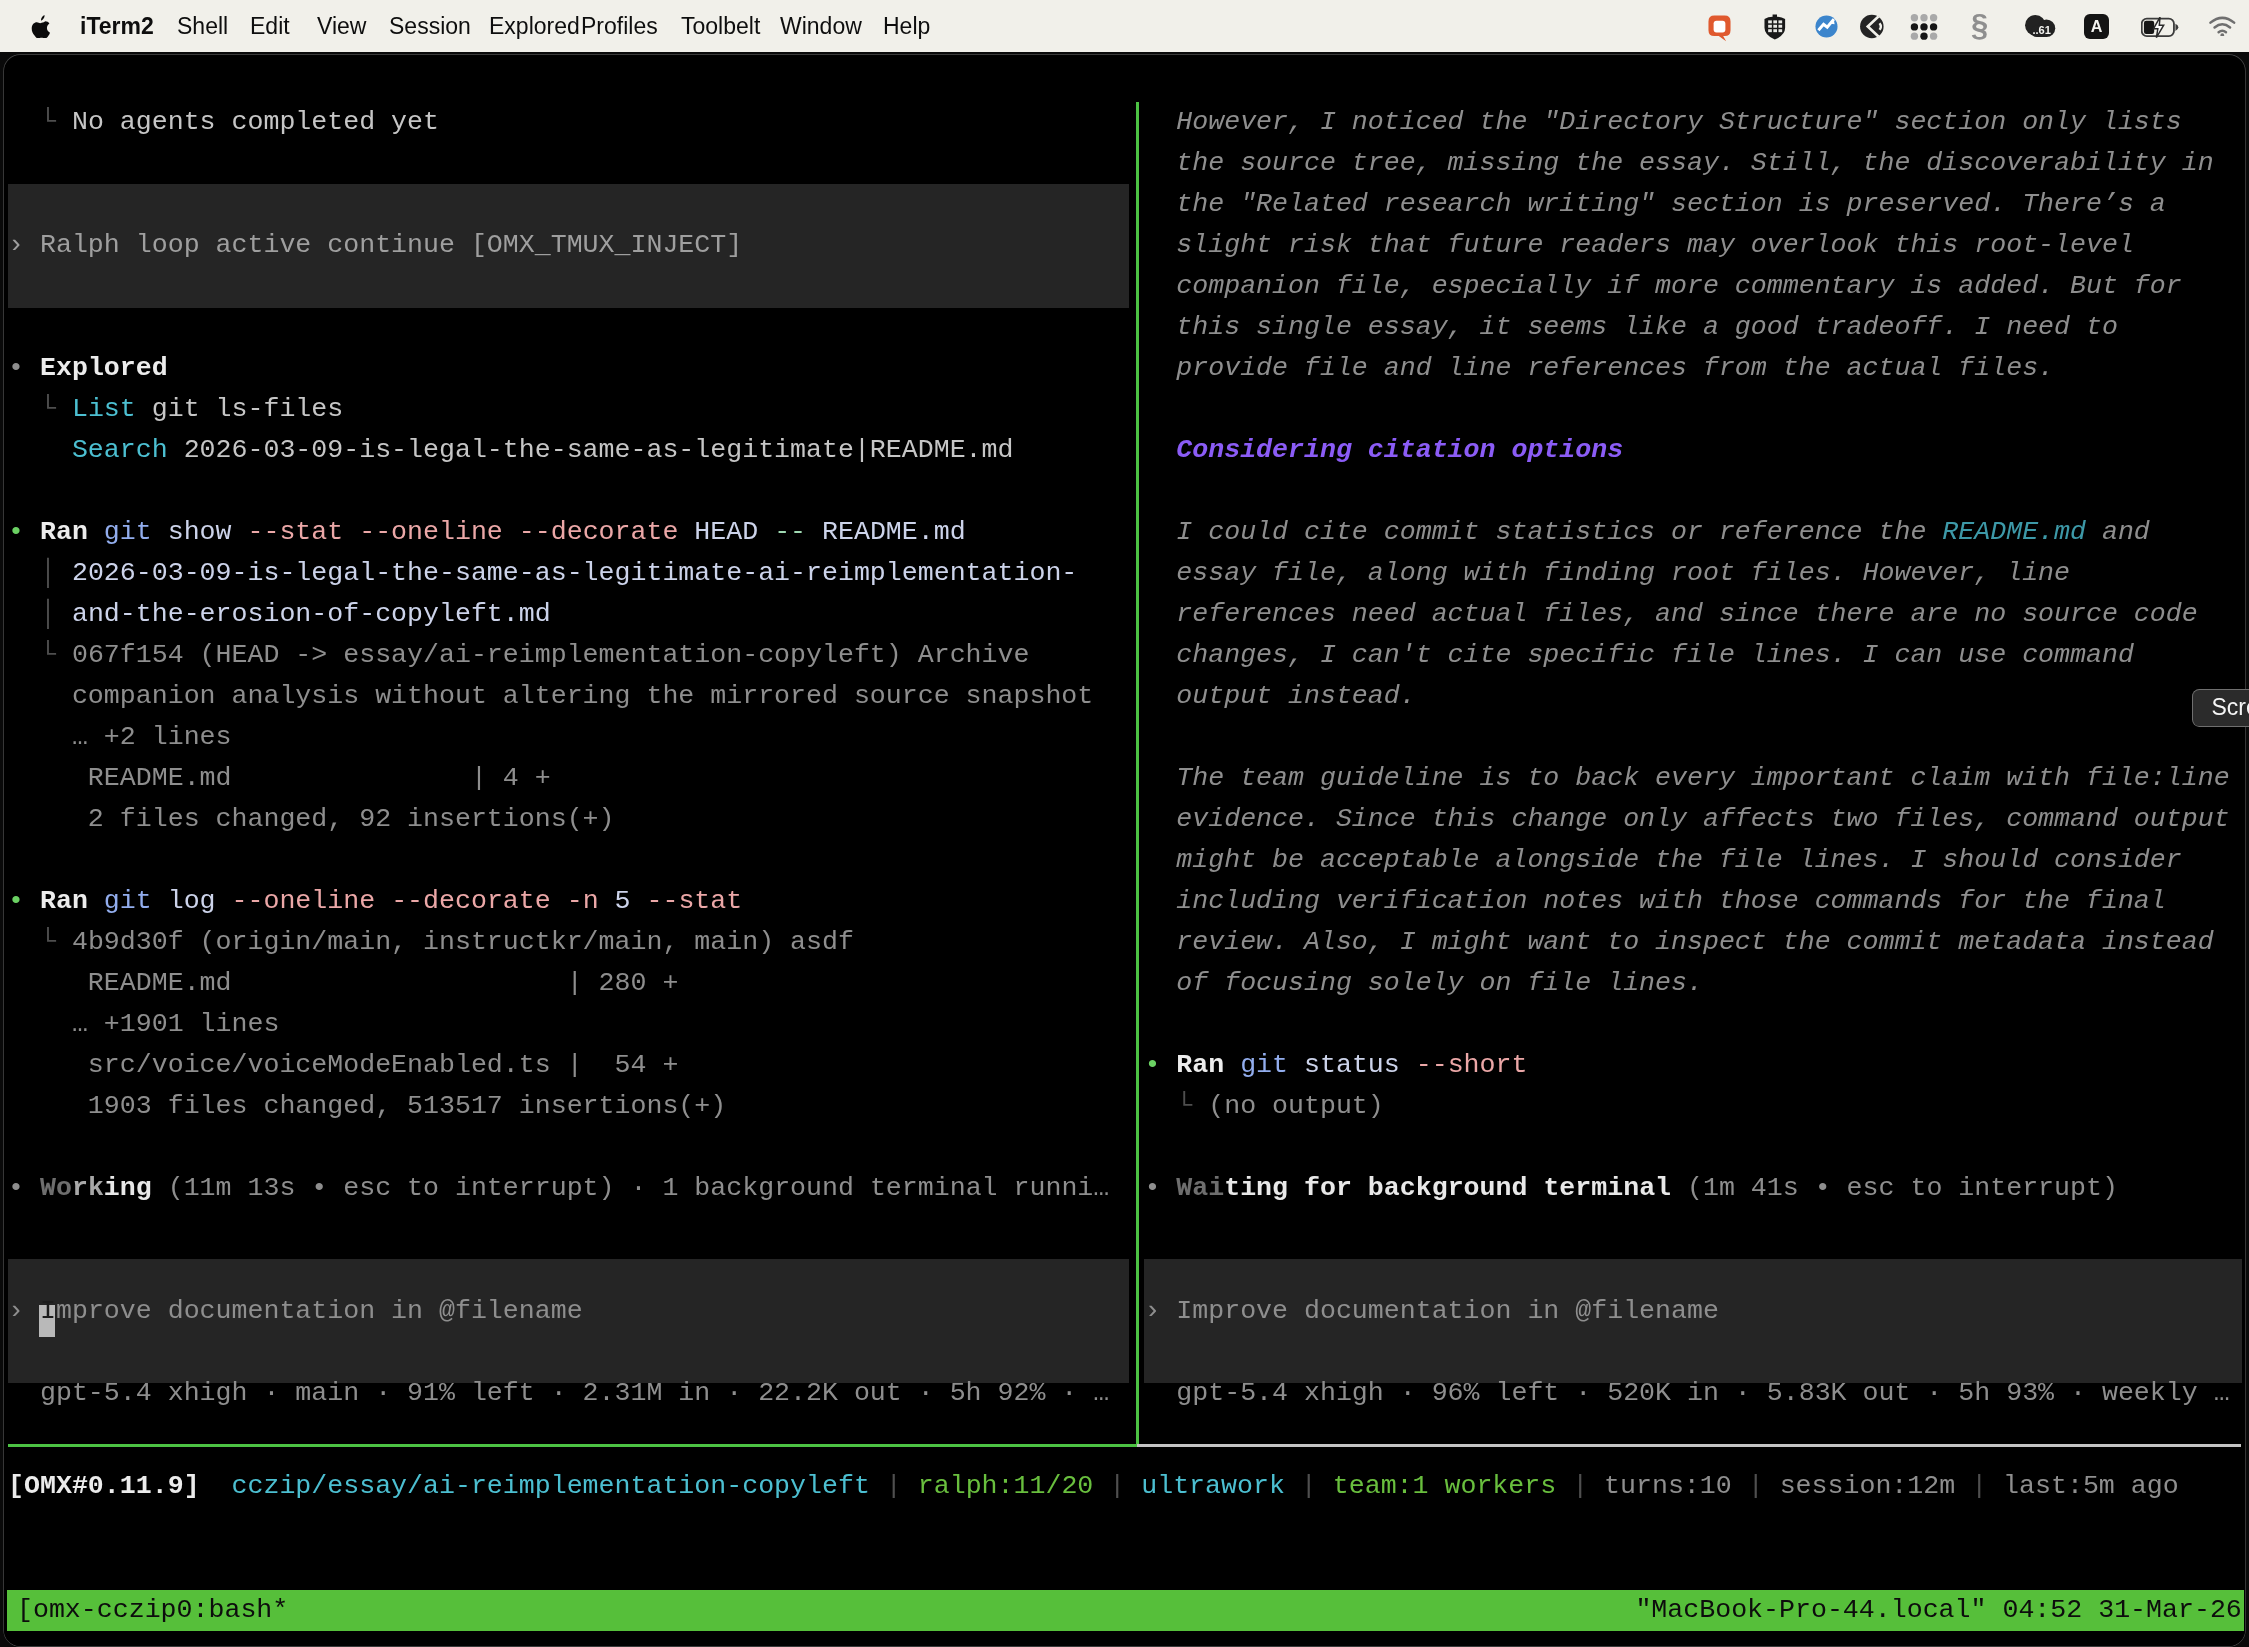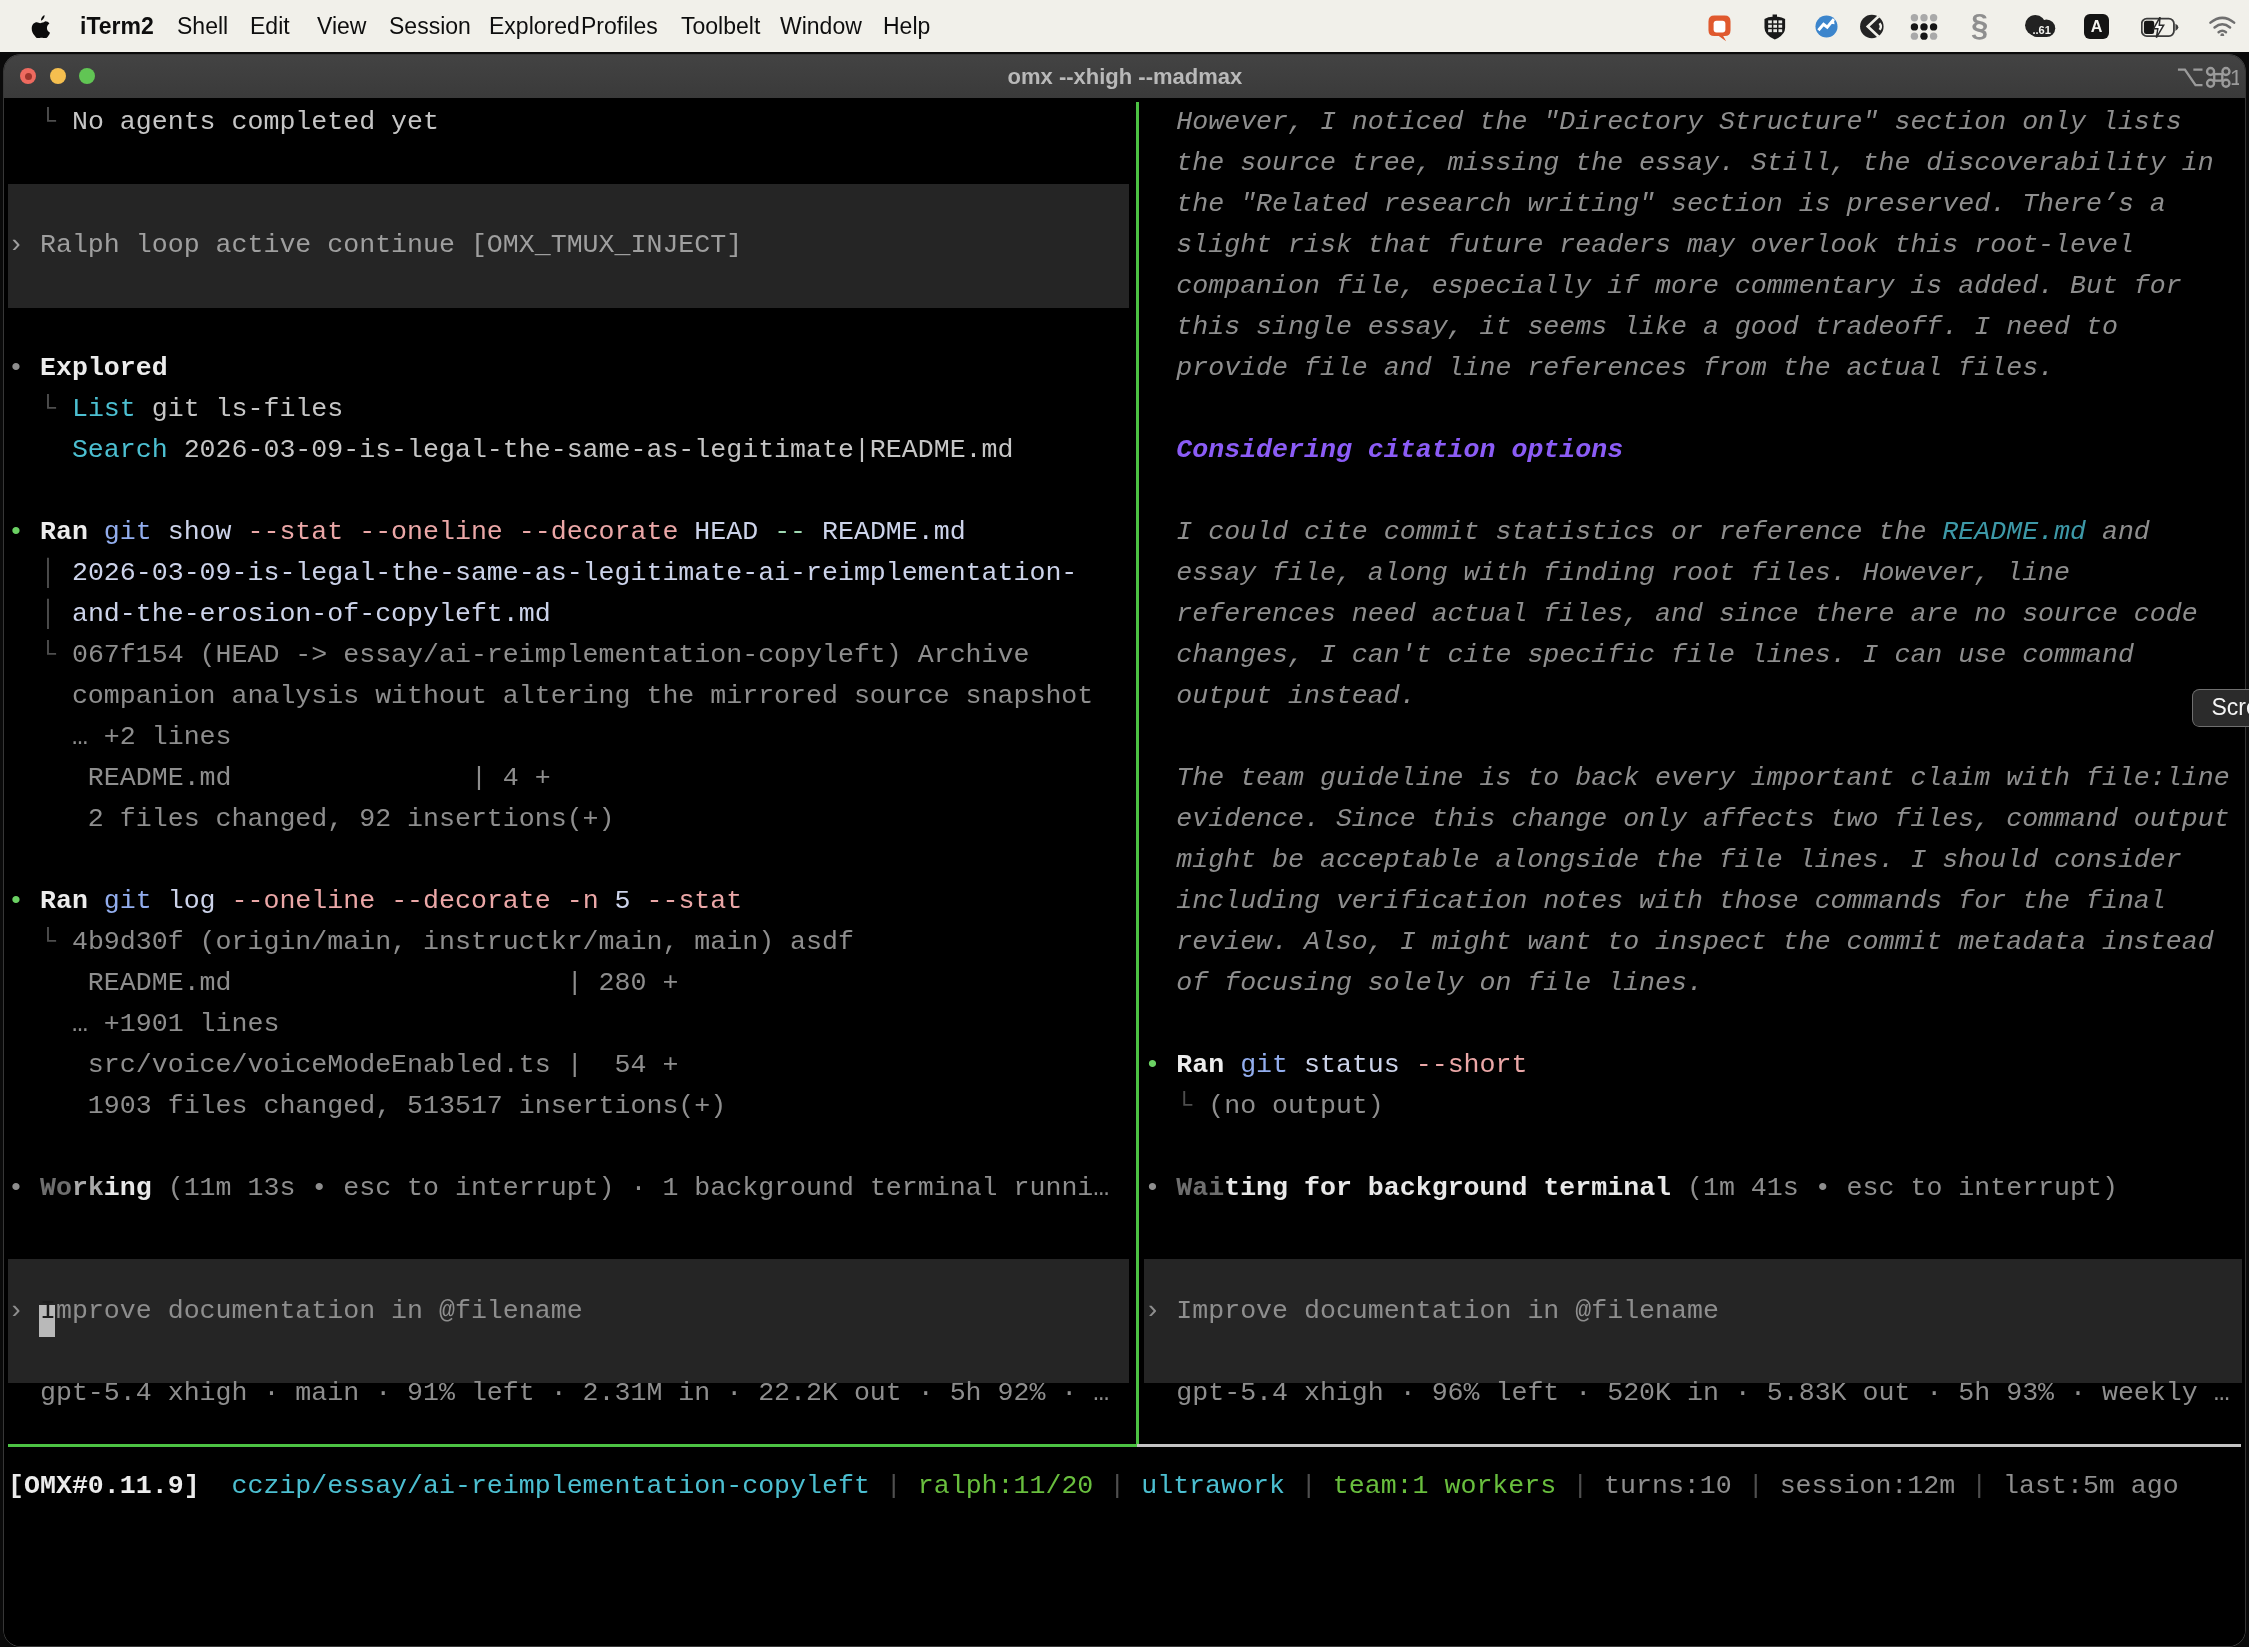--- a/index.html
+++ b/index.html
@@ -144,48 +144,33 @@
     <g fill="none" stroke="#6f6f6f" stroke-width="3.4" stroke-linecap="round">
       <path d="M2 9 Q18 -4 34 9"></path>
       <path d="M7.5 15.5 Q18 7 28.5 15.5"></path>
       <path d="M13 22 Q18 18 23 22"></path>
     </g>
     <circle cx="18" cy="26" r="2.6" fill="#6f6f6f"></circle>
   </svg>
 </div>
 
 <div id="win">
-  <div id="titlebar">
-    <div class="tl" style="left:16px; background:#ee6a5f;">
-        <div style="position:absolute;left:4.4px;top:4.4px;width:7.4px;height:7.4px;border-radius:50%;background:#9e352c;"></div>
-      </div>
-    <div class="tl" style="left:46px; background:#f5bf4f;"></div>
-    <div class="tl" style="left:75px;background:#61c554;"></div>
-    <div id="title">omx --xhigh --madmax</div>
-    <svg style="position:absolute; right:6.6px; top:11px;" width="62" height="22" viewBox="0 0 84 30">
-      <g stroke="#9b9b9b" stroke-width="3.2" fill="none">
-        <path d="M1 5 h9.5 l14.5 21 h9.5 M22 5 h12.5"></path>
-        <circle cx="45.5" cy="7.5" r="4.8"></circle>
-          <circle cx="66.5" cy="7.5" r="4.8"></circle>
-        <circle cx="45.5" cy="23.5" r="4.8"></circle>
-          <circle cx="66.5" cy="23.5" r="4.8"></circle>
-        <rect x="50.5" y="11" width="11" height="9"></rect>
-      </g>
-      <text x="72" y="26" font-family="Liberation Sans" font-size="30" fill="#9b9b9b">1</text>
-    </svg>
-  </div>
   <div id="term">
     <div class="box" style="left:3.7px; top:86px; width:1121px; height:124px;"></div>
     <div class="box" style="left:3.7px; top:1161px; width:1121px; height:124px;"></div>
     <div class="box" style="left:1140px; top:1161px; width:1098px; height:124px;"></div>
     <div id="cursor" style="position:absolute; left:35px; top:1207px; width:16px; height:32px; background:#b9b9b9;"></div>
 
     <div id="lpane"><div><span class="dk">  └ </span><span class="txt">No agents completed yet</span></div><div> </div><div> </div><div><span style="color:#9f9f9f">› Ralph loop active continue [OMX_TMUX_INJECT]</span></div><div> </div><div> </div><div><span class="dim">• </span><span class="wb">Explored</span></div><div><span class="dk">  └ </span><span class="cy">List</span><span class="txt"> git ls-files</span></div><div><span class="cy">    Search</span><span class="txt"> 2026-03-09-is-legal-the-same-as-legitimate|README.md</span></div><div> </div><div><span class="gb">• </span><span class="wb">Ran</span><span class="bl"> git</span><span class="lv"> show</span><span class="pk"> --stat --oneline --decorate</span><span class="lv"> HEAD</span><span class="mint"> --</span><span class="lv"> README.md</span></div><div><span class="dk">  │ </span><span class="lv">2026-03-09-is-legal-the-same-as-legitimate-ai-reimplementation-</span></div><div><span class="dk">  │ </span><span class="lv">and-the-erosion-of-copyleft.md</span></div><div><span class="dk">  └ </span><span class="dim">067f154 (HEAD -&gt; essay/ai-reimplementation-copyleft) Archive</span></div><div><span class="dim">    companion analysis without altering the mirrored source snapshot</span></div><div><span class="dim">    … +2 lines</span></div><div><span class="dim">     README.md               | 4 +</span></div><div><span class="dim">     2 files changed, 92 insertions(+)</span></div><div> </div><div><span class="gb">• </span><span class="wb">Ran</span><span class="bl"> git</span><span class="lv"> log</span><span class="pk"> --oneline --decorate -n</span><span class="lv"> 5</span><span class="pk"> --stat</span></div><div><span class="dk">  └ </span><span class="dim">4b9d30f (origin/main, instructkr/main, main) asdf</span></div><div><span class="dim">     README.md                     | 280 +</span></div><div><span class="dim">    … +1901 lines</span></div><div><span class="dim">     src/voice/voiceModeEnabled.ts |  54 +</span></div><div><span class="dim">     1903 files changed, 513517 insertions(+)</span></div><div> </div><div><span class="dim">• </span><span class="sh1">Wo</span><span class="sh2">rk</span><span class="sh3">ing</span><span class="dim"> (11m 13s • esc to interrupt) · 1 background terminal runni…</span></div><div> </div><div> </div><div><span class="dim">› </span><span class="curs">I</span><span class="dim">mprove documentation in @filename</span></div><div> </div><div><span class="dim">  gpt-5.4 xhigh · main · 91% left · 2.31M in · 22.2K out · 5h 92% · …</span></div></div>
     <div id="rpane"><div>  However, I noticed the "Directory Structure" section only lists</div><div>  the source tree, missing the essay. Still, the discoverability in</div><div>  the "Related research writing" section is preserved. There’s a</div><div>  slight risk that future readers may overlook this root-level</div><div>  companion file, especially if more commentary is added. But for</div><div>  this single essay, it seems like a good tradeoff. I need to</div><div>  provide file and line references from the actual files.</div><div> </div><div class="hd">  Considering citation options</div><div> </div><div>  I could cite commit statistics or reference the <span style="color:#3d99a8">README.md</span> and</div><div>  essay file, along with finding root files. However, line</div><div>  references need actual files, and since there are no source code</div><div>  changes, I can't cite specific file lines. I can use command</div><div>  output instead.</div><div> </div><div>  The team guideline is to back every important claim with file:line</div><div>  evidence. Since this change only affects two files, command output</div><div>  might be acceptable alongside the file lines. I should consider</div><div>  including verification notes with those commands for the final</div><div>  review. Also, I might want to inspect the commit metadata instead</div><div>  of focusing solely on file lines.</div><div> </div><div class="ni"><span class="gb">• </span><span class="wb">Ran</span><span class="bl"> git</span><span class="lv"> status</span><span class="pk"> --short</span></div><div class="ni"><span class="dk">  └ </span><span class="dim">(no output)</span></div><div> </div><div class="ni"><span class="dim">• </span><span class="sh1">Wai</span><span class="sh3">ting for background terminal</span><span class="dim"> (1m 41s • esc to interrupt)</span></div><div> </div><div> </div><div class="ni"><span class="dim">› Improve documentation in @filename</span></div><div> </div><div class="ni"><span class="dim">  gpt-5.4 xhigh · 96% left · 520K in · 5.83K out · 5h 93% · weekly …</span></div></div>
 
     <div id="divider"></div>
     <div id="hline-l"></div>
     <div id="hline-r"></div>
     <pre id="omx"><span class="wb">[OMX#0.11.9]</span><span>  </span><span class="cy">cczip/essay/ai-reimplementation-copyleft</span><span class="sep"> | </span><span class="grn">ralph:11/20</span><span class="sep"> | </span><span class="cy">ultrawork</span><span class="sep"> | </span><span class="grn">team:1 workers</span><span class="sep"> | </span><span class="dim">turns:10</span><span class="sep"> | </span><span class="dim">session:12m</span><span class="sep"> | </span><span class="dim">last:5m ago</span></pre>
+    <div id="tmuxbar">
+      <pre style="left:9.6px;">[omx-cczip0:bash*</pre>
+      <pre id="tmuxright" style="left:1628px;">"MacBook-Pro-44.local" 04:52 31-Mar-26</pre>
+    </div>
   </div>
 </div>
 <div id="scre">Scre</div>
 
 
 </body></html>

